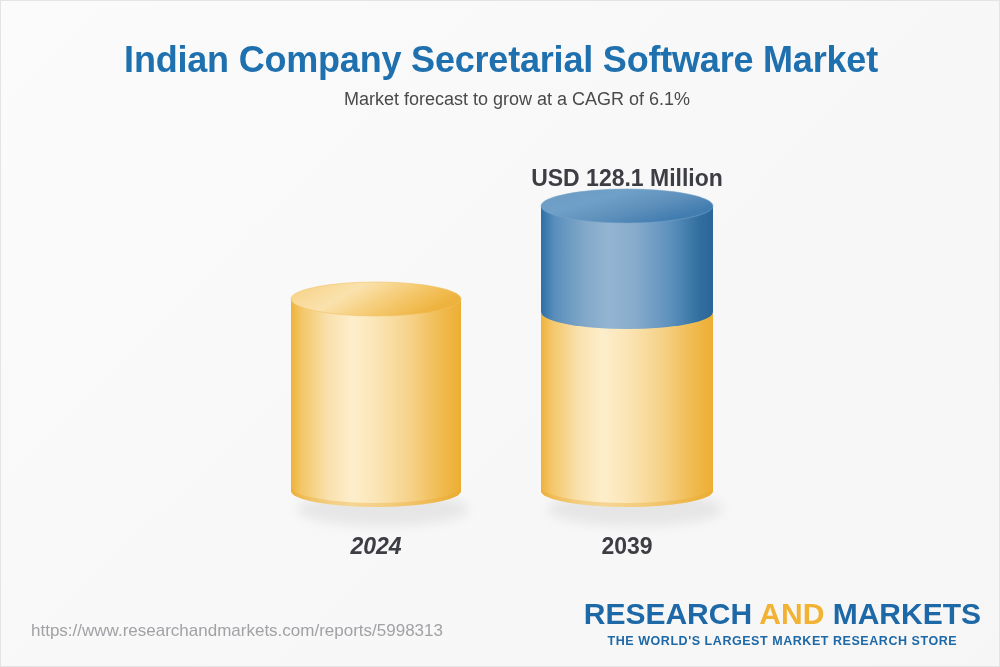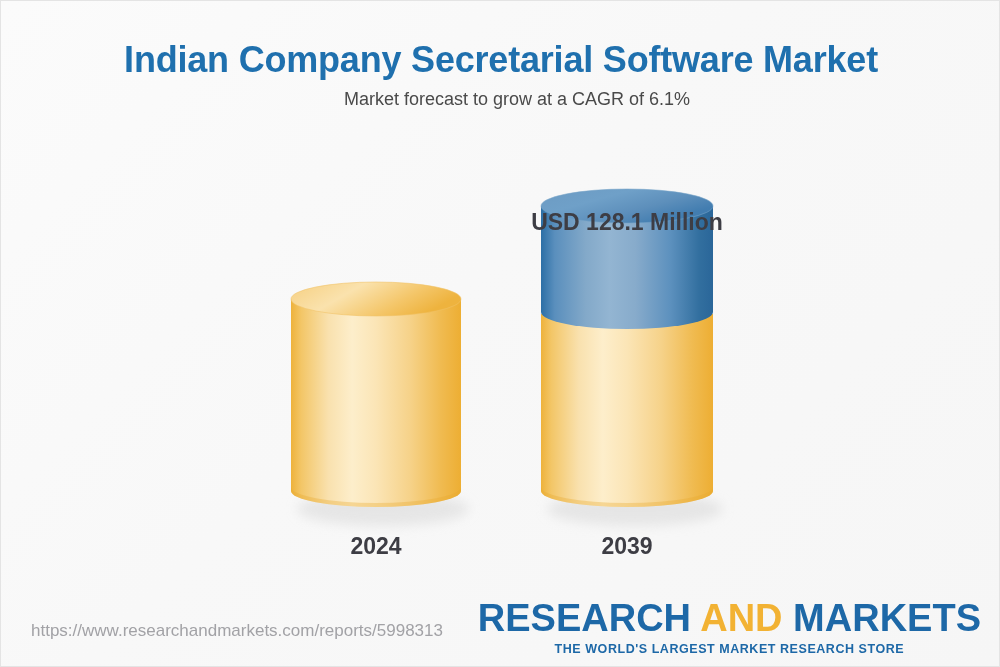--- a/index.html
+++ b/index.html
@@ -59,31 +59,31 @@
   .value-label {
     position: absolute;
     text-align: center;
     font-size: 23px;
     font-weight: bold;
     color: #3d3d44;
     font-family: "Liberation Sans Narrow", "Liberation Sans", sans-serif;
     white-space: nowrap;
   }
   .value-label.a { left: 195px; top: 249px; width: 360px; }
-  .value-label.b { left: 446px; top: 164px; width: 360px; margin-top: 44px; }
+  .value-label.b { left: 446px; top: 164px; width: 360px; }
 
   .cat-label {
     position: absolute;
     text-align: center;
     font-size: 23px;
     font-weight: bold;
     color: #3d3d44;
     font-family: "Liberation Sans Narrow", "Liberation Sans", sans-serif;
   }
-  .cat-label.a { left: 275px; top: 532px; width: 200px; }
+  .cat-label.a { left: 275px; top: 532px; width: 200px; font-style: italic; }
   .cat-label.b { left: 526px; top: 532px; width: 200px; }
 
   .cyl-svg { position: absolute; left: 0; top: 0; }
 
   
   .url {
     position: absolute;
     left: 30px;
     top: 620px;
     font-size: 17px;
@@ -91,21 +91,21 @@
     font-family: "Liberation Sans Narrow", "Liberation Sans", sans-serif;
   }
 
   .logo {
     position: absolute;
     right: 18px;
     top: 598px;
     text-align: right;
   }
   .logo-main {
-    font-size: 38px;
+    font-size: 30px;
     font-weight: bold;
     letter-spacing: 0px;
     line-height: 1;
     font-family: "Liberation Sans Narrow", "Liberation Sans", sans-serif;
     font-stretch: condensed;
     white-space: nowrap;
   }
   .logo-main .blue { color: #1d68a7; }
   .logo-main .gold { color: #f2b233; }
   .logo-tag {

